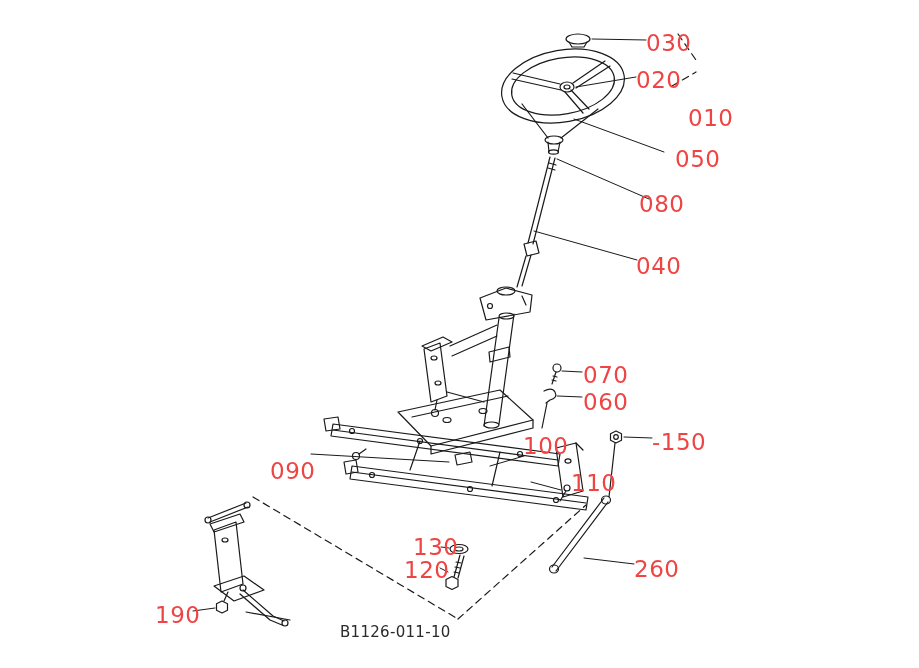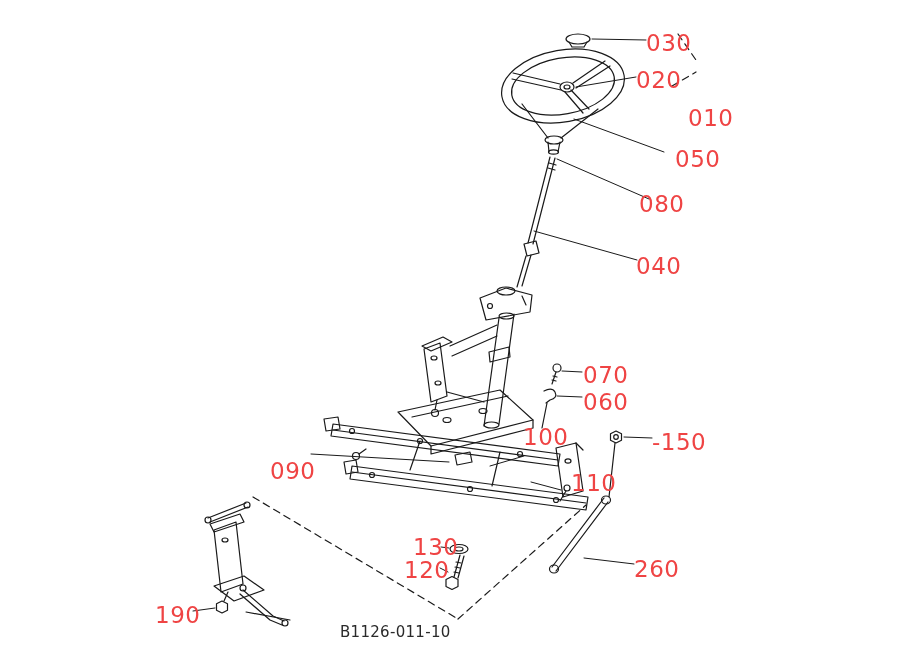--- a/index.html
+++ b/index.html
@@ -212,21 +212,21 @@
 
   <div class="part-label" style="left:646px;top:30px;">030</div>
   <div class="part-label" style="left:636px;top:67px;text-align:center;">020</div>
   <div class="part-label" style="left:688px;top:59px;margin-top:46px;">010</div>
   <div class="part-label" style="left:663px;top:146px;margin-left:12px;">050</div>
   <div class="part-label" style="left:626px;top:191px;margin-left:13px;">080</div>
   <div class="part-label" style="left:636px;top:253px;">040</div>
   <div class="part-label" style="left:583px;top:362px;">070</div>
   <div class="part-label" style="left:583px;top:389px;">060</div>
   <div class="part-label" style="left:270px;top:444px;margin-top:14px;">090</div>
-  <div class="part-label" style="left:523px;top:424px;">100</div>
+  <div class="part-label" style="left:523px;top:433px;">100</div>
   <div class="part-label" style="left:526px;top:470px;margin-left:45px;">110</div>
   <div class="part-label" style="left:652px;top:429px;">-150</div>
   <div class="part-label" style="left:406px;top:534px;margin-left:7px;">130</div>
   <div class="part-label" style="left:404px;top:557px;">120</div>
   <div class="part-label" style="left:634px;top:556px;">260</div>
   <div class="part-label" style="left:155px;top:602px;">190</div>
 
   <div class="fig-code" style="left:340px;top:623px;">B1126-011-10</div>
 
 </div>

